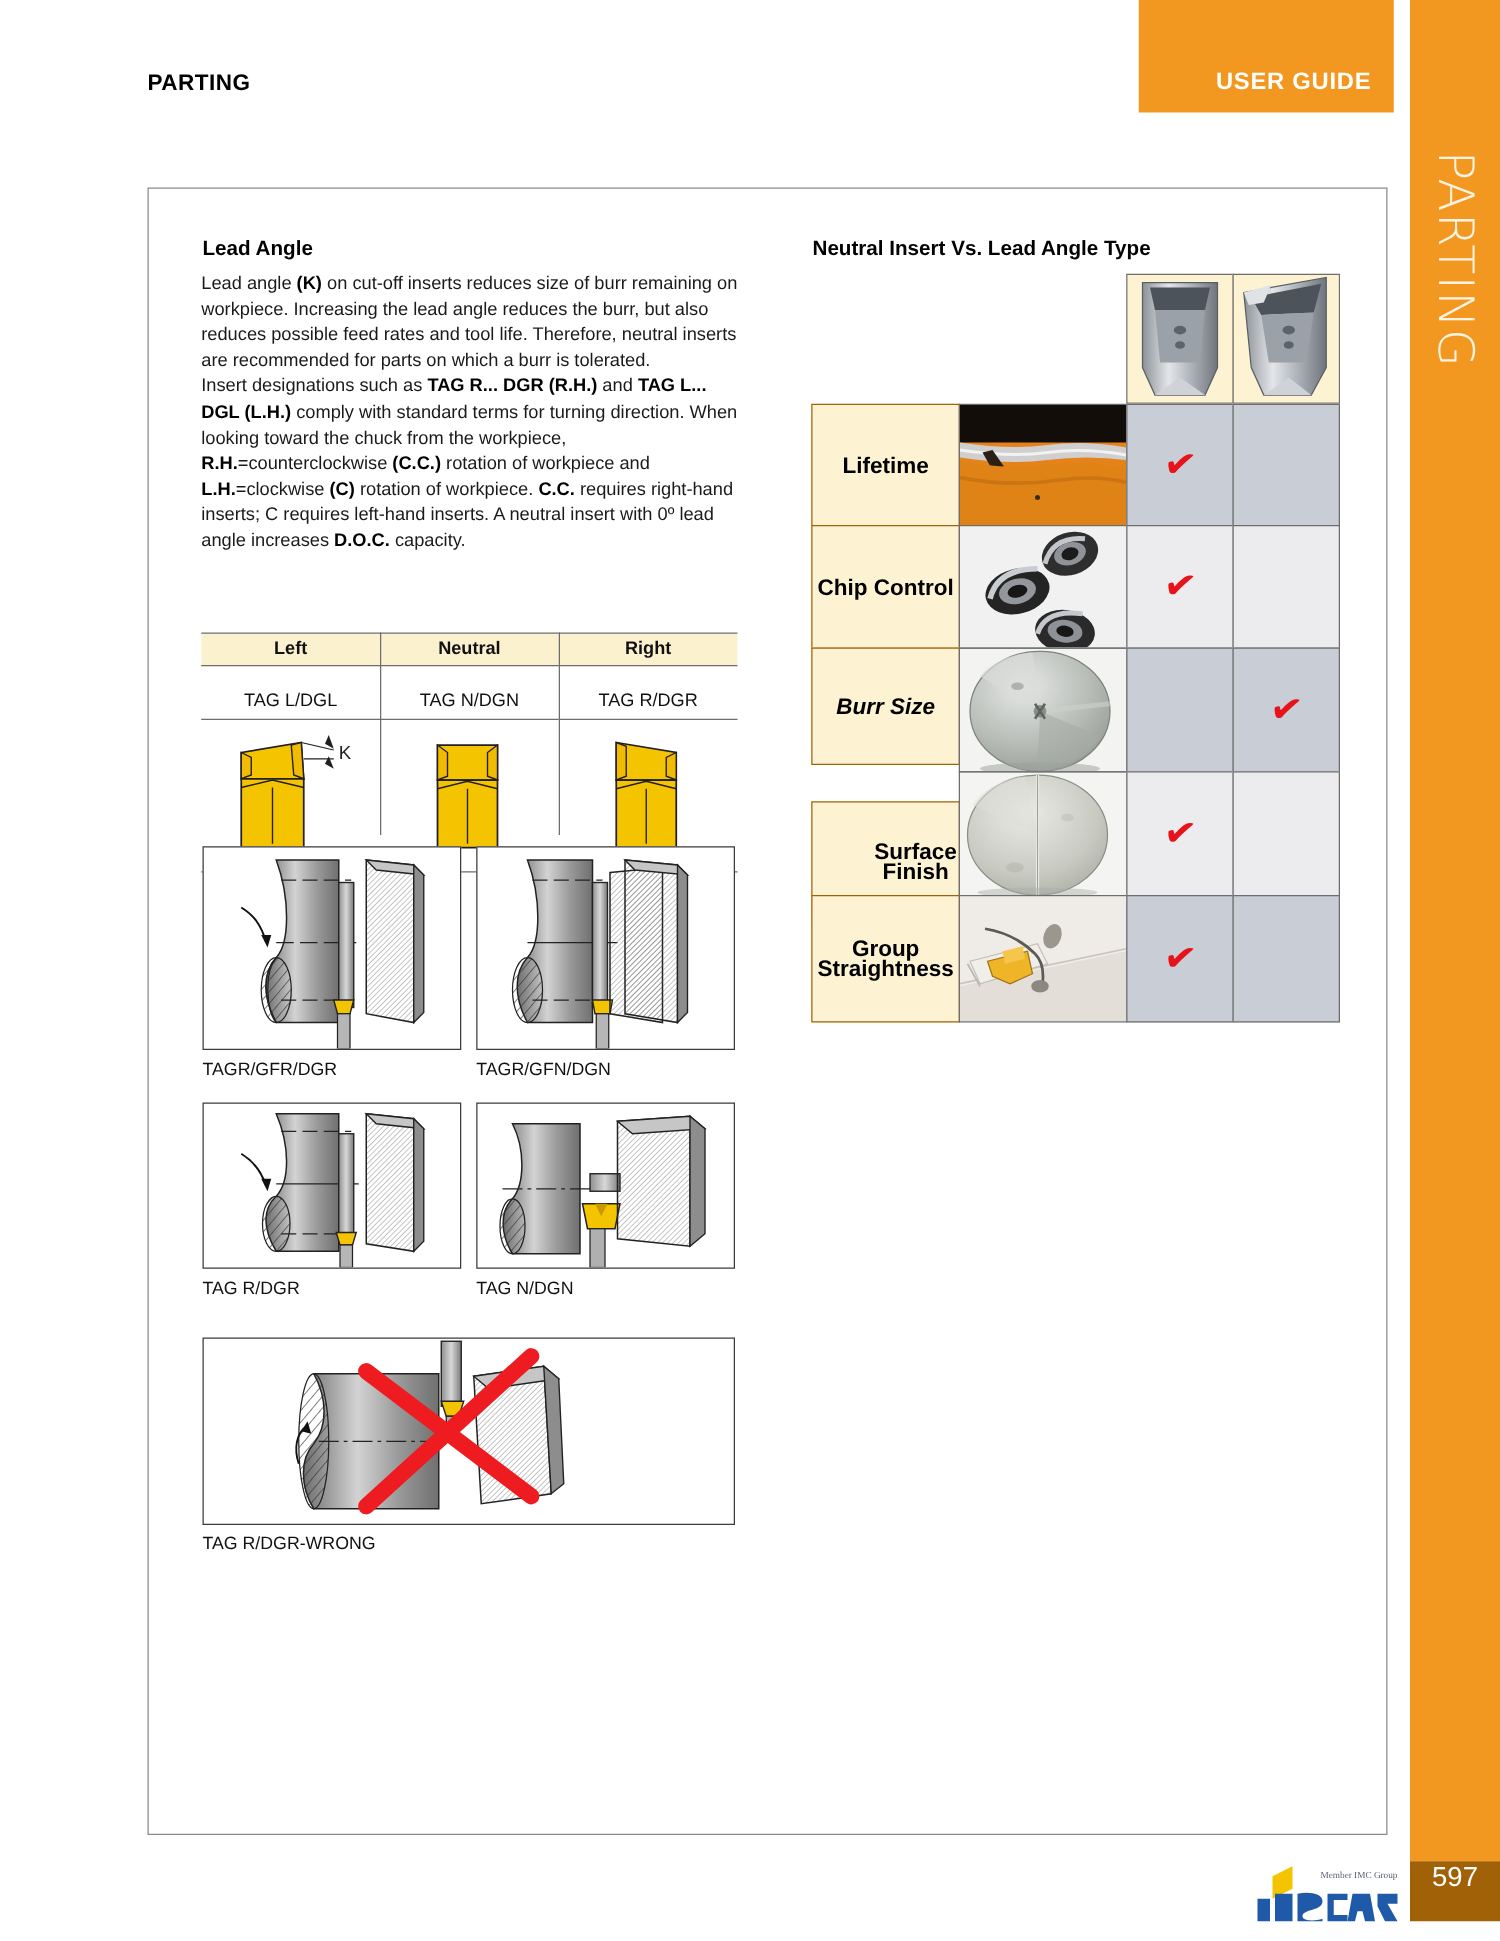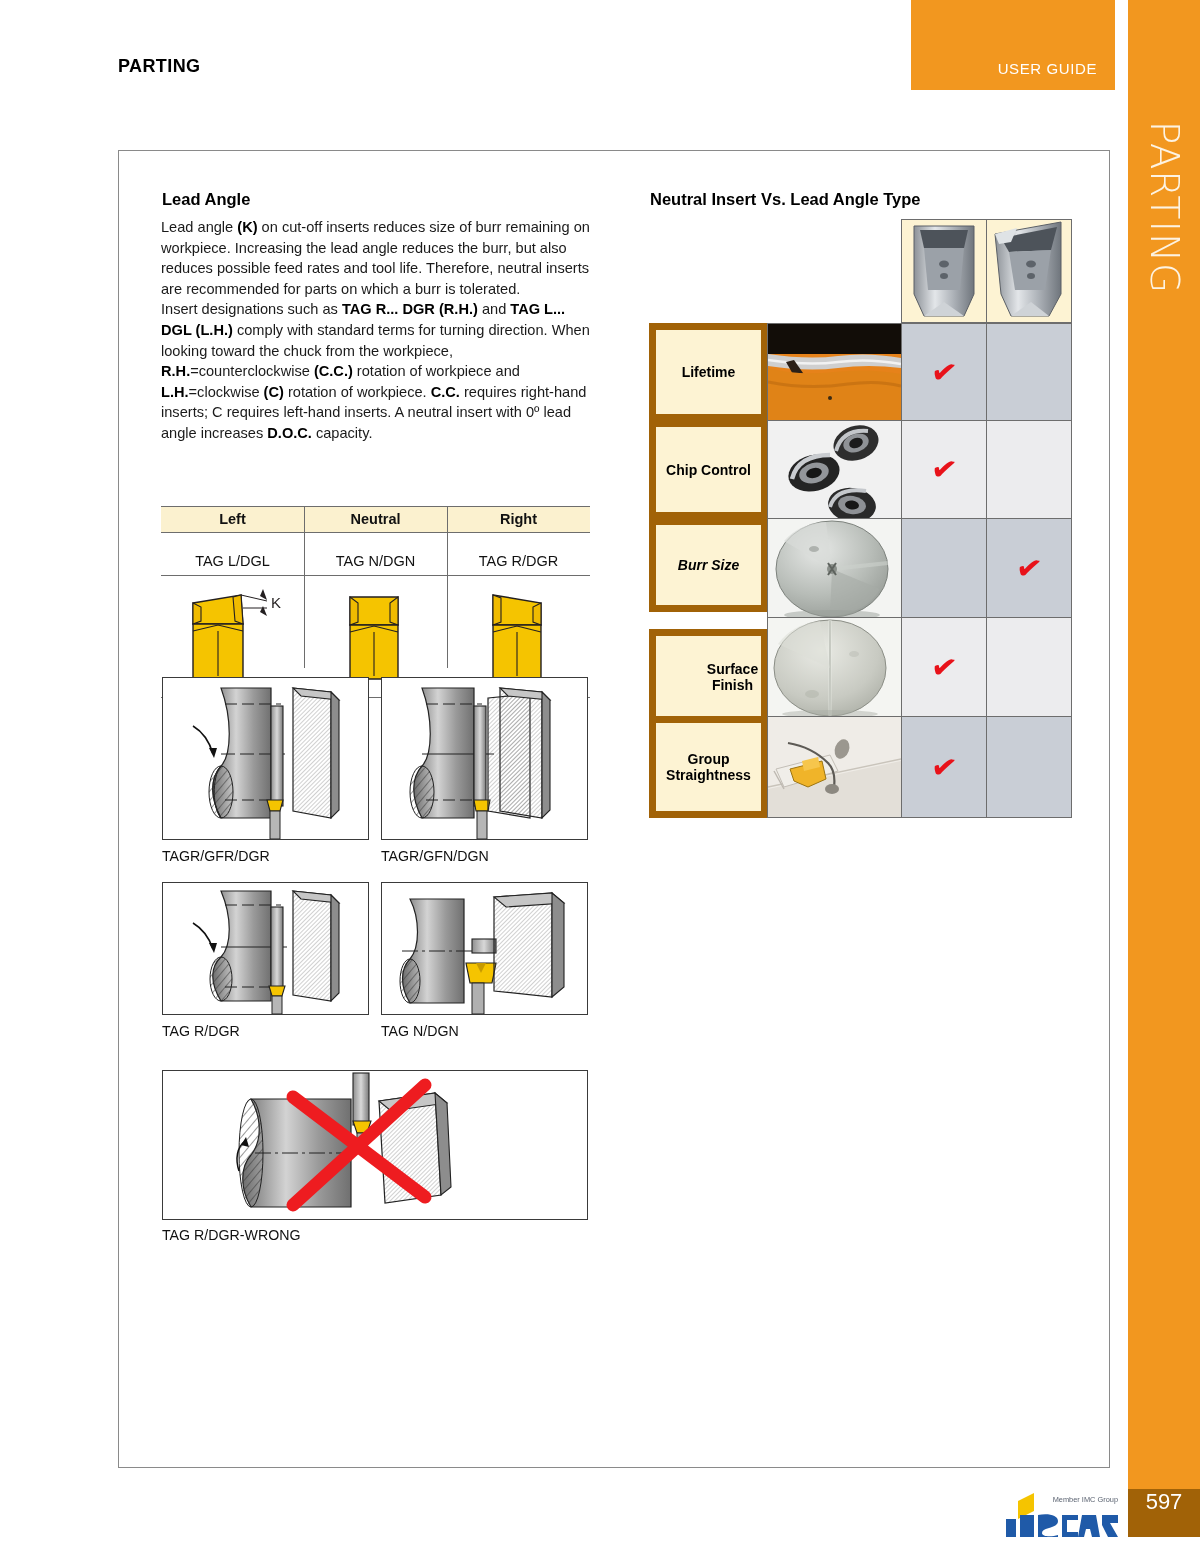--- a/index.html
+++ b/index.html
@@ -16,21 +16,21 @@
   .hdr-title {
     position:absolute; left:118px; top:56px;
     font-size:18px; font-weight:bold; letter-spacing:.4px; color:#000;
   }
   .userguide-box {
     position:absolute; left:911px; top:0; width:204px; height:90px;
     background:#f2971f;
   }
   .userguide-label {
     position:absolute; right:18px; bottom:13px;
-    color:#ffffff; font-size:15px; font-weight:normal; letter-spacing:.6px;
+    color:#ffffff; font-size:19px; font-weight:bold; letter-spacing:.6px;
   }
   .side-tab {
     position:absolute; left:1128px; top:0; width:72px; height:1489px;
     background:#f2971f;
   }
   .side-tab-label {
     position:absolute; left:50%; top:185px;
     transform:translateX(-50%) rotate(90deg); transform-origin:center center;
     white-space:nowrap; color:#fdf3e2; font-size:39px; letter-spacing:1px;
     font-family:"DejaVu Sans", sans-serif; font-weight:300;
@@ -79,23 +79,23 @@
   .vsep { position:absolute; top:506px; width:1px; background:#6d6d6d; }
 
   
   .dbox { position:absolute; border:1px solid #3a3a3a; background:#fff; overflow:hidden; }
   .dcap { position:absolute; font-size:14.2px; color:#111; }
 
   
   .cmp { position:absolute; left:649px; top:219px; }
   .cmp-cell { position:absolute; box-sizing:border-box; }
   .cmp-label {
-    background:#fdf3d3; border:7px solid #a16207;
+    background:#fdf3d3; border:1px solid #a16207;
     display:flex; align-items:center; justify-content:center;
-    font-size:14px; font-weight:bold; text-align:center; line-height:16px; color:#000;
+    font-size:18px; font-weight:bold; text-align:center; line-height:16px; color:#000;
   }
   .cmp-img { border:1px solid #6d6d6d; overflow:hidden; }
   .cmp-tick {
     border:1px solid #6d6d6d;
     display:flex; align-items:center; justify-content:center;
   }
   .tick {
     color:#e8121a; font-size:31px; line-height:1; font-weight:bold;
     font-family:"DejaVu Sans", sans-serif; transform:rotate(8deg);
   }
@@ -103,21 +103,21 @@
 
   
   .page-box {
     position:absolute; left:1128px; top:1489px; width:72px; height:48px;
     background:#a16207; display:flex; justify-content:center;
   }
   .page-num { color:#fff; font-size:22px; }
   .logo-wrap { position:absolute; left:1000px; top:1489px; width:120px; height:60px; }
   .logo-tag {
     position:absolute; right:2px; top:6px; font-size:7.4px; color:#5a6270;
-    font-family:Liberation Sans, sans-serif;
+    font-family:Liberation Serif, serif;
   }
 </style>
 </head>
 <body>
 
 <div id="page">
 
   <div class="userguide-box">
     <div class="userguide-label">USER GUIDE</div>
   </div>
@@ -401,21 +401,21 @@
         <path d="M60 44 L68 56 M68 44 L60 56" stroke="#5e635e" stroke-width="2"></path>
         <ellipse cx="46" cy="30" rx="5" ry="3" fill="#9ba09b" opacity=".7"></ellipse>
         <ellipse cx="64" cy="96" rx="48" ry="5" fill="#9aa09a" opacity=".5"></ellipse>
       </svg>
     </div>
     <div class="cmp-cell cmp-tick" style="left:252px; top:299px; width:86px; height:100px; background:#c9ced6;"></div>
     <div class="cmp-cell cmp-tick" style="left:337px; top:299px; width:86px; height:100px; background:#c9ced6;">
       <span class="tick">✔</span>
     </div>
 
-    <div class="cmp-cell cmp-label" style="left:0; top:410px; width:119px; height:96px;padding-left:48px;">Surface Finish</div>
+    <div class="cmp-cell cmp-label" style="left:0; top:422px; width:119px; height:96px;padding-left:48px;">Surface Finish</div>
     <div class="cmp-cell cmp-img" style="left:118px; top:398px; width:135px; height:100px;">
       <svg width="133" height="98" viewBox="0 0 133 98">
         <defs>
           <radialGradient id="rg2" cx=".42" cy=".32" r=".85">
             <stop offset="0" stop-color="#e9eae4"></stop>
               <stop offset=".6" stop-color="#c8cac2"></stop>
             <stop offset="1" stop-color="#a2a59c"></stop>
           </radialGradient>
         </defs>
         <rect width="133" height="98" fill="#f4f5f2"></rect>

